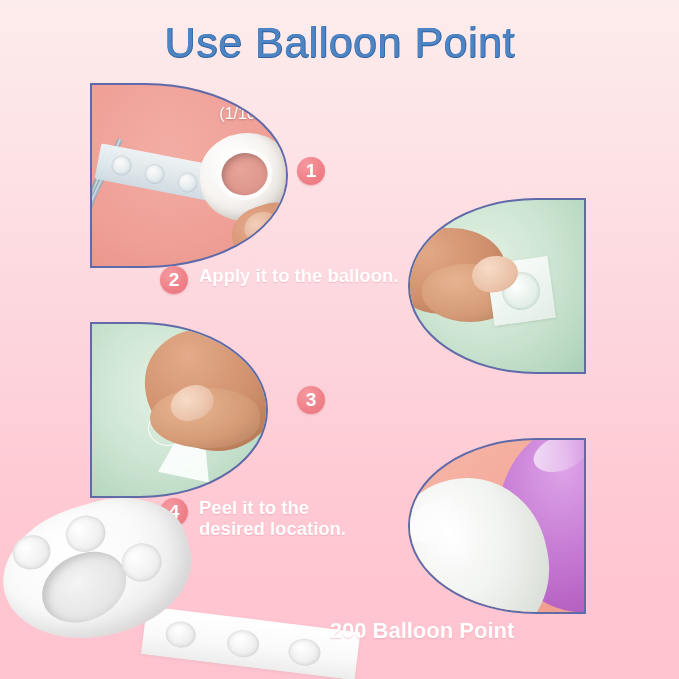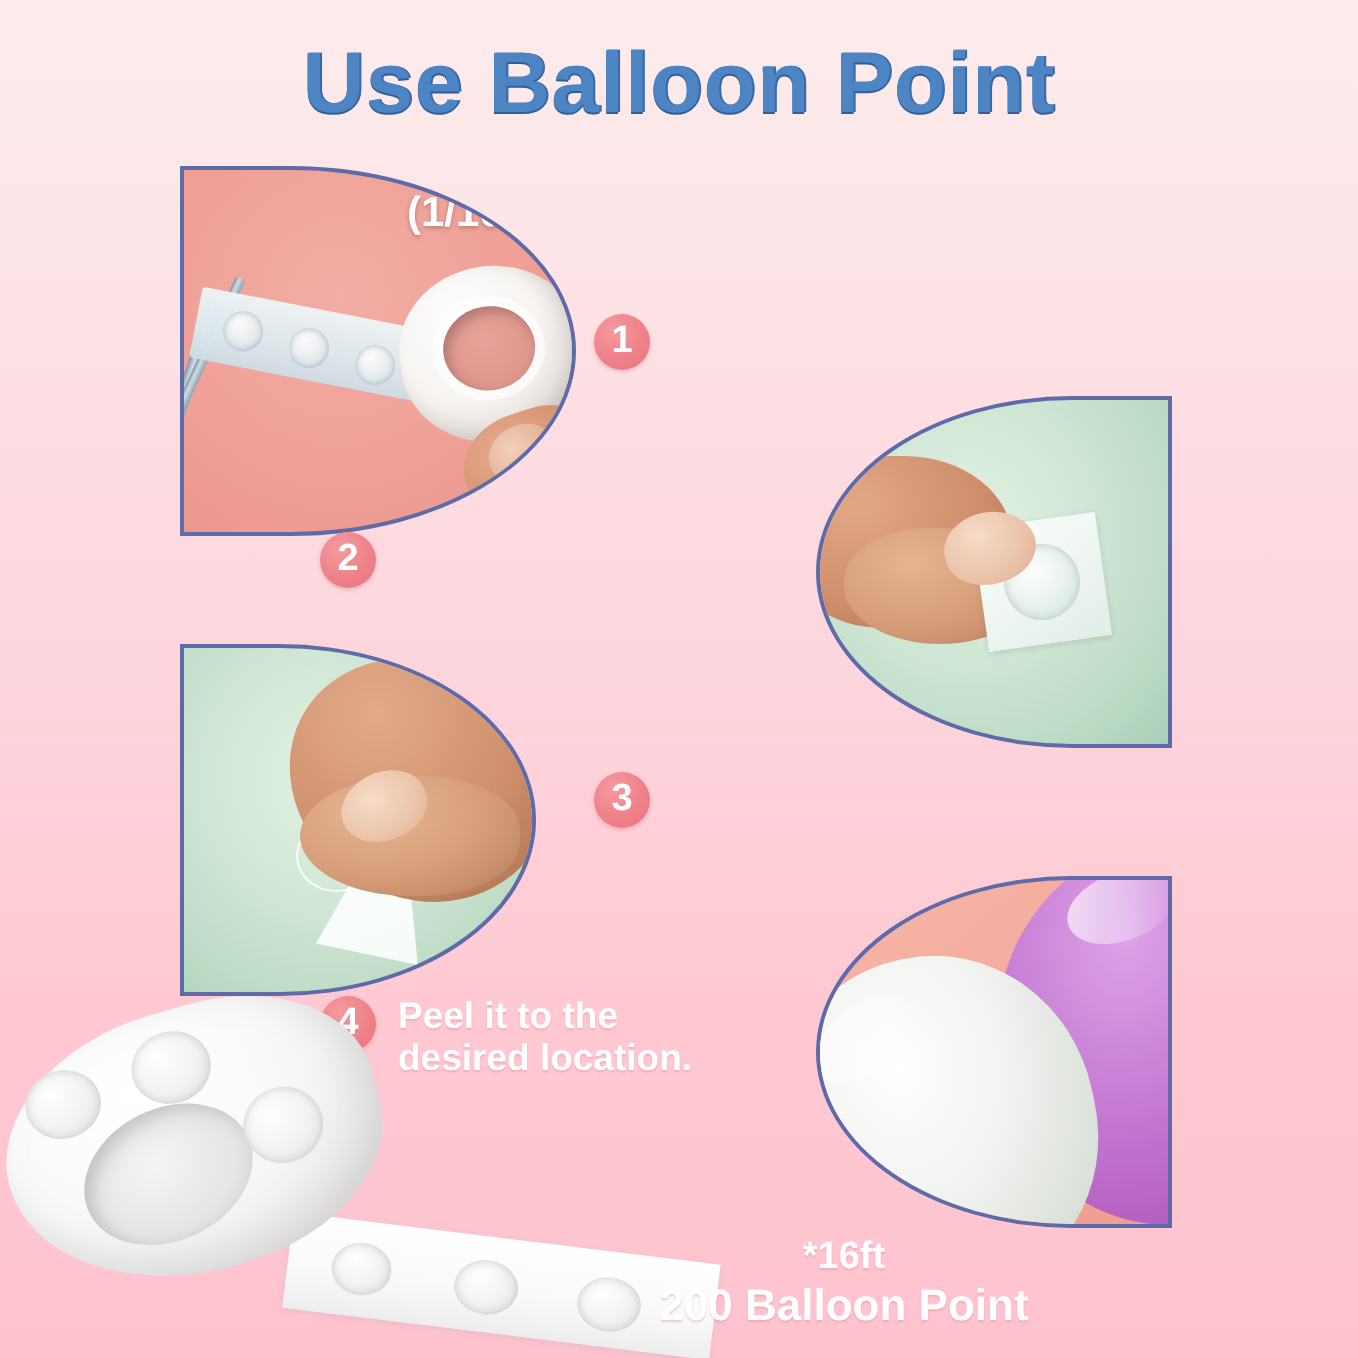--- a/index.html
+++ b/index.html
@@ -7,21 +7,21 @@
     width:679px;height:679px;overflow:hidden;
     font-family:"Liberation Sans","DejaVu Sans",sans-serif;
     background:linear-gradient(180deg,#fdecec 0%,#fde3e6 22%,#fdd6dd 48%,#ffc9d3 74%,#ffc3cf 100%);
     position:relative;
   }
   .stage{position:absolute;inset:0;}
 
   
   .title{
     position:absolute;left:0;top:18px;width:679px;text-align:center;
-    font-size:43px;font-weight:bold;color:#4c84c4;letter-spacing:.5px;
+    font-size:43px;font-weight:normal;color:#4c84c4;letter-spacing:.5px;
     text-shadow:0 1px 0 #2f5e9b,1px 0 0 #3969a8;
   }
 
   
   .panel{
     position:absolute;overflow:hidden;
     border:2px solid #5f6aa8;
     box-sizing:border-box;
     background:#f0a8a0;
   }
@@ -67,21 +67,21 @@
   }
   .scissor.b{left:26px;top:54px;height:96px;transform:rotate(25deg);width:5px;}
   .thumb1{
     position:absolute;left:140px;top:120px;width:70px;height:56px;border-radius:45% 40% 50% 50%;
     background:radial-gradient(ellipse at 35% 30%,#e6ab8e 0%,#d4916f 60%,#b97959 100%);
     transform:rotate(-18deg);
   }
   .nail1{position:absolute;left:14px;top:6px;width:34px;height:28px;border-radius:50%;
     background:radial-gradient(ellipse at 40% 35%,#f3cfba 0%,#e3b197 70%,#cf9a80 100%);transform:rotate(-12deg);}
   .frac{
-    position:absolute;right:16px;top:10px;font-size:21px;font-weight:bold;color:#ffffff;
+    position:absolute;right:16px;top:20px;font-size:16px;font-weight:normal;color:#ffffff;
     text-shadow:0 1px 2px rgba(120,70,70,.45);
   }
 
   
   #panel2{left:408px;top:198px;width:178px;height:176px;}
   .bg-mint{background:
      radial-gradient(ellipse at 42% 38%,#e3f1e3 0%,#cfe6d4 45%,#b9d9c3 80%,#aacfb8 100%);}
   .finger2{
     position:absolute;left:-16px;top:28px;width:112px;height:86px;border-radius:48% 52% 55% 45%;
     background:radial-gradient(ellipse at 30% 28%,#e2a886 0%,#cf8f6c 55%,#a9毛 100%);
@@ -250,20 +250,21 @@
       </div>
     </div>
   </div>
 
   <div class="step" id="step1">
     <div class="num">1</div>
   </div>
 
   <div class="step" id="step2">
     <div class="num">2</div>
+    <div class="caption">Apply it to the balloon.</div>
   </div>
 
   <div class="step" id="step3">
     <div class="num">3</div>
   </div>
 
   <div class="step" id="step4">
     <div class="num">4</div>
     <div class="caption">Peel it to the
 desired location.</div>
@@ -277,17 +278,16 @@
     </div>
     <div class="roll-body">
       <div class="roll-core"></div>
       <div class="rdot" style="left:18px;top:14px;width:38px;height:34px;"></div>
       <div class="rdot" style="left:74px;top:10px;width:40px;height:36px;"></div>
       <div class="rdot" style="left:120px;top:52px;width:40px;height:38px;"></div>
     </div>
   </div>
 
   <div class="footer">
-    <div class="l1">*16ft</div>
     <div class="l2">200 Balloon Point</div>
   </div>
 
 </div>
 
 </body></html>

